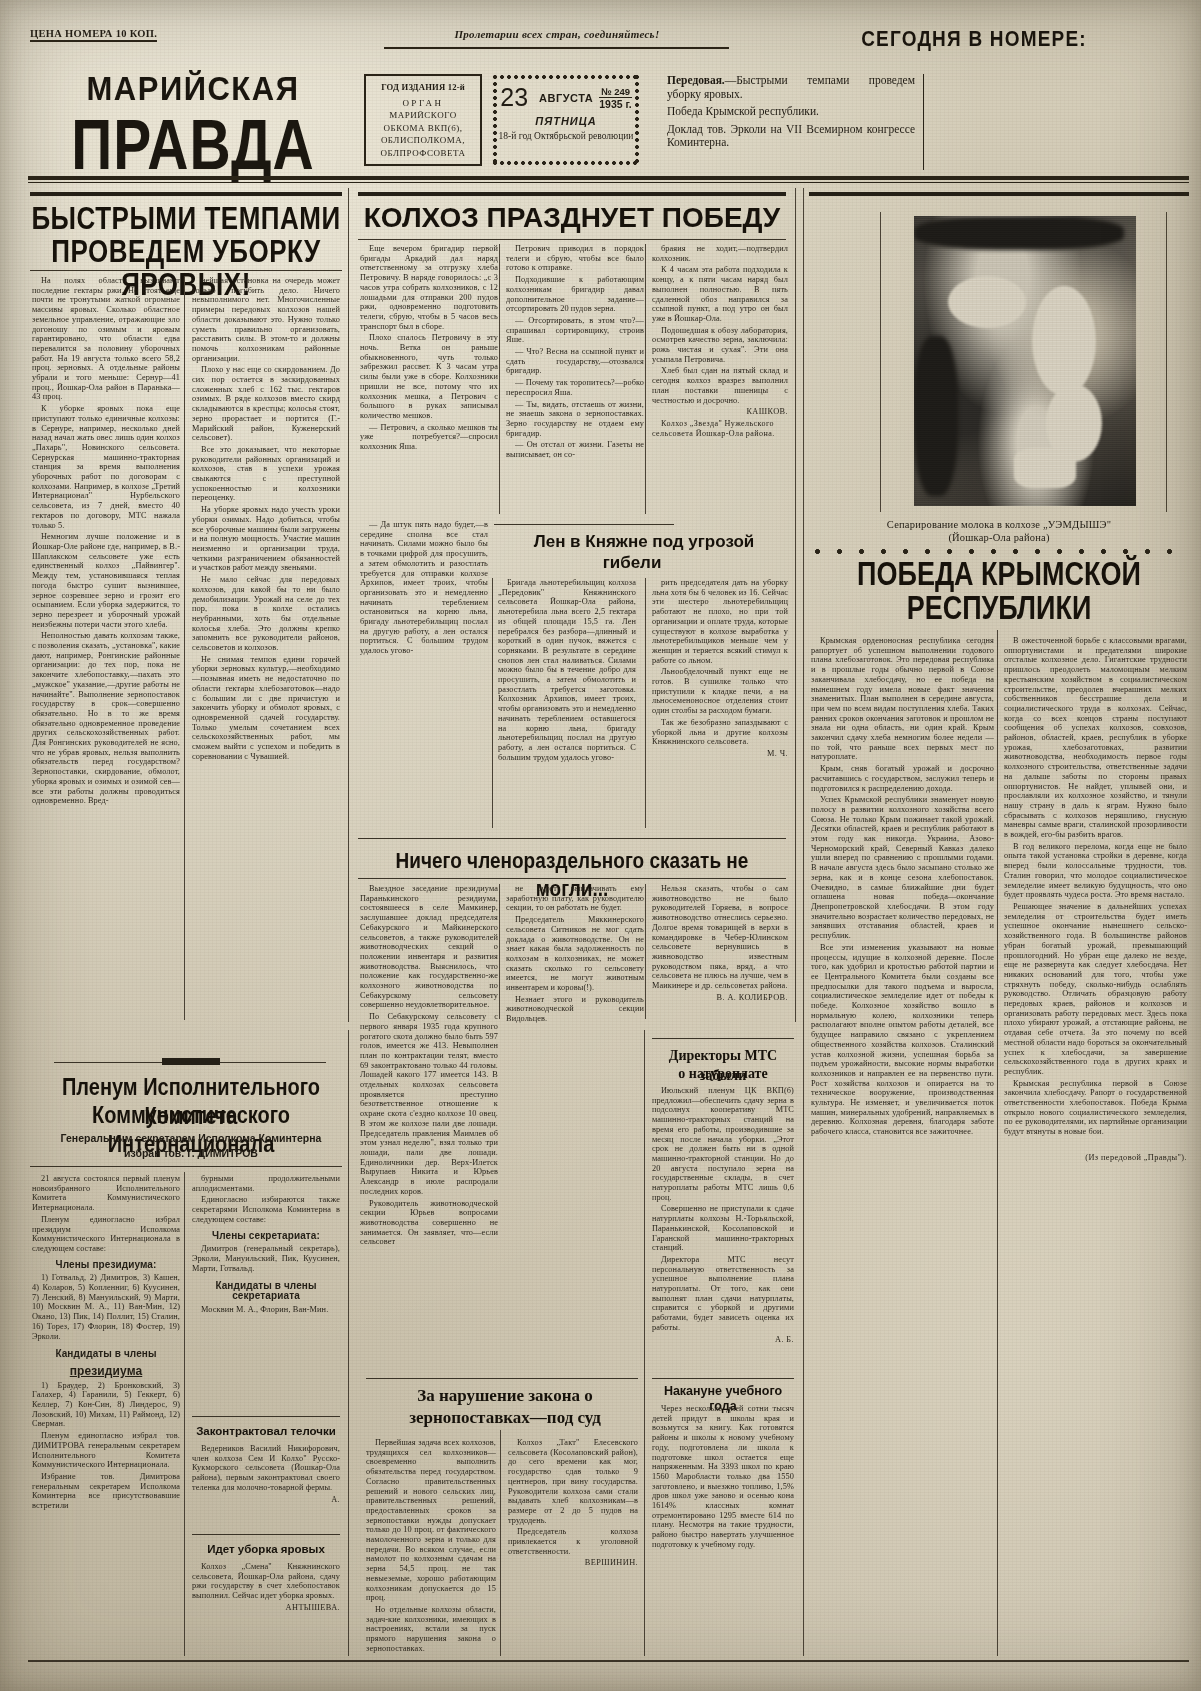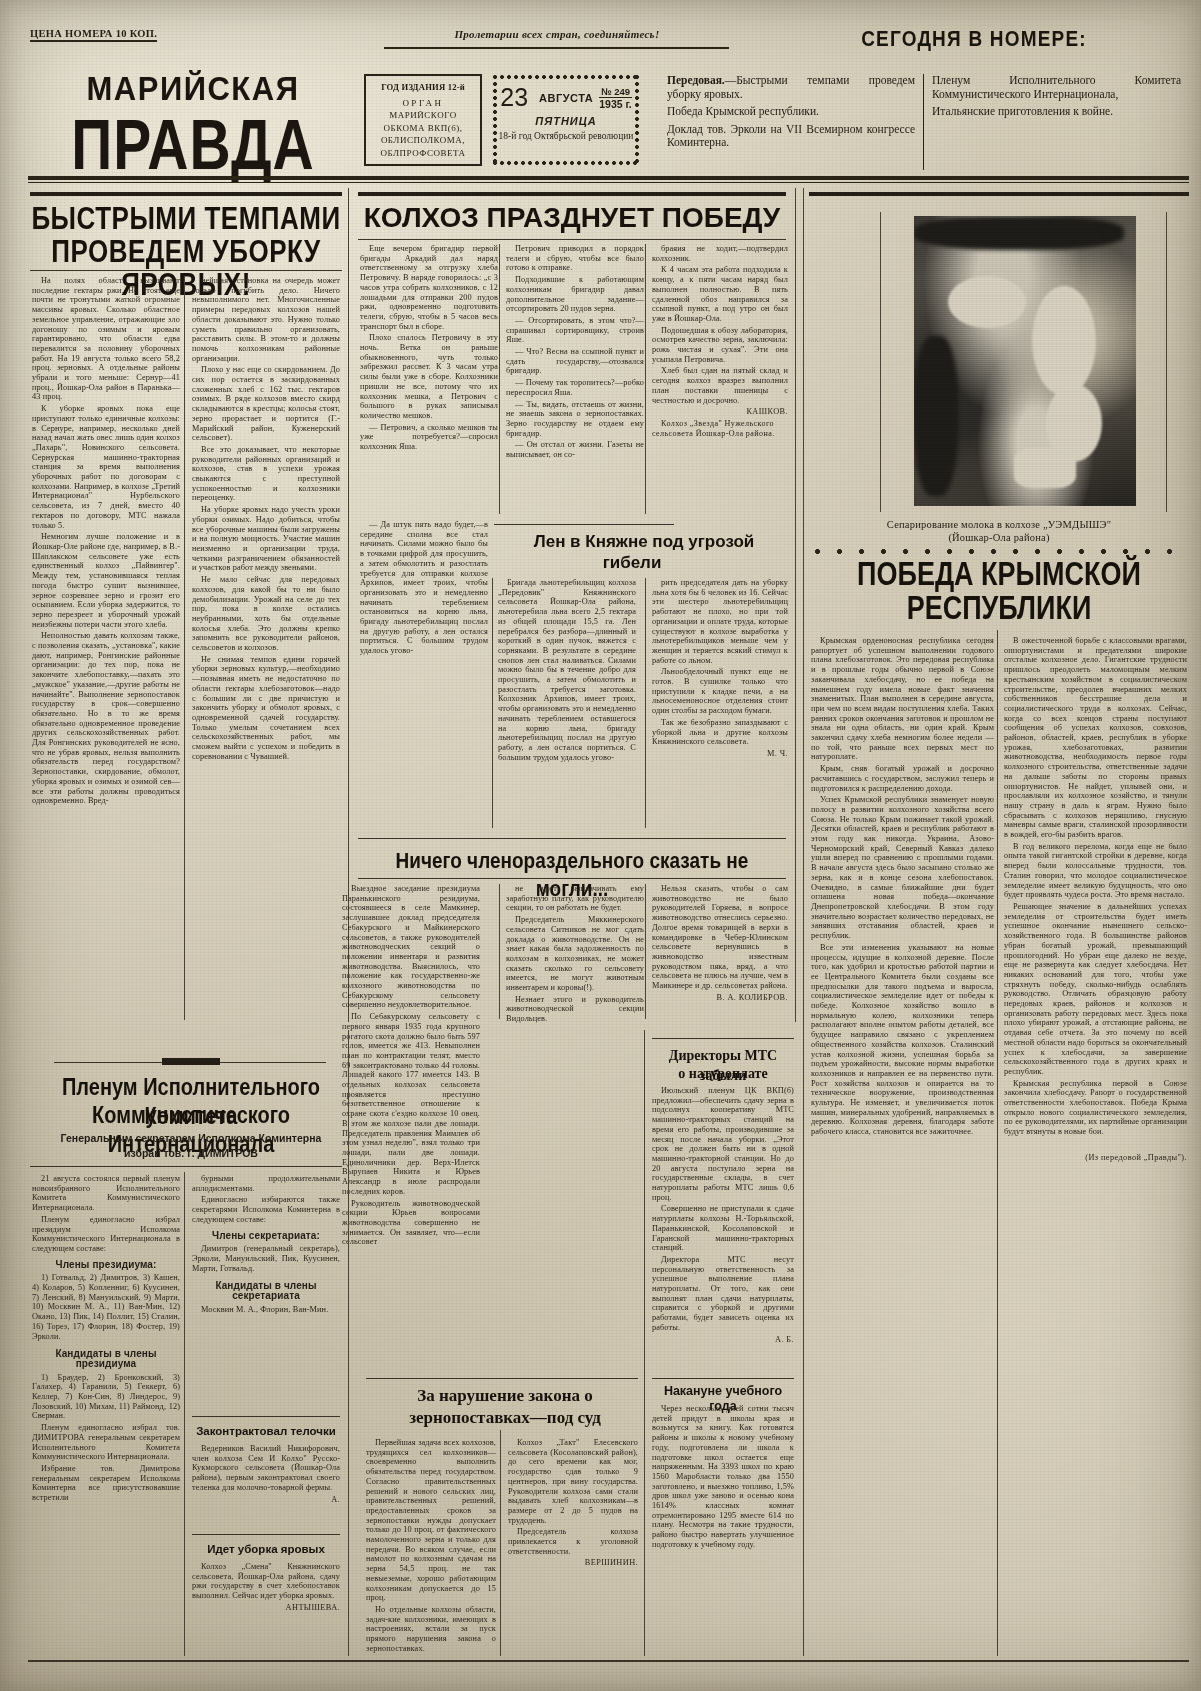--- a/index.html
+++ b/index.html
@@ -189,24 +189,20 @@
     <div class="dday">ПЯТНИЦА</div>
     <div class="drev">18-й год Октябрьской революции</div>
   </div>
 
   <div class="today-body">
     <div class="tcol">
       <p><span class="lead">Передовая.</span><span>—Быстрыми темпами проведем уборку яровых.</span></p>
       <p>Победа Крымской республики.</p>
       <p>Доклад тов. Эрколи на VII Всемирном конгрессе Коминтерна.</p>
     </div>
-    <div class="tcol">
-      <p>Пленум Исполнительного Комитета Коммунистического Интернационала,</p>
-      <p>Итальянские приготовления к войне.</p>
-    </div>
   </div>
 
   <div class="mastrule"></div>
   <div class="mastrule2"></div>
 
   <div class="vrule" style="left:334px;top:162px;height:834px;"></div>
   <div class="vrule" style="left:781px;top:162px;height:834px;"></div>
 
   <div class="thickrule" style="left:16px;top:166px;width:312px;"></div>
   <h1 class="big hl-1" style="position:absolute;left:16px;top:176px;width:312px;">БЫСТРЫМИ ТЕМПАМИ</h1>
@@ -270,21 +266,21 @@
   </div>
 
   <div class="body-col" style="position:absolute;left:346px;top:494px;width:128px;height:300px;">
     <p>— Да штук пять надо будет,—в середине сполна все стал начинать. Силами можно было бы в точками цифрой для просушить, а затем обмолотить и разостлать требуется для отправки колхозе Архипов, имеет троих, чтобы организовать это и немедленно начинать тереблением остановиться на корню льна, бригаду льнотеребильщиц послал на другую работу, а лен остался портиться. С большим трудом удалось угово-</p>
   </div>
 
   <div class="hrule" style="left:344px;top:812px;width:428px;"></div>
   <h1 class="big hl-3" style="position:absolute;left:344px;top:820px;width:428px;font-size:19px;">Ничего членораздельного сказать не могли...</h1>
   <div class="hrule" style="left:344px;top:852px;width:428px;"></div>
 
-  <div class="body-col" style="position:absolute;left:328px;top:858px;width:138px;height:135px;">
+  <div class="body-col" style="position:absolute;left:346px;top:858px;width:138px;height:135px;">
     <p>Выездное заседание президиума Паранькинского резидиума, состоявшееся в селе Мамкинер, заслушавшее доклад председателя Себакурского и Майкинерского сельсоветов, а также руководителей животноводческих секций о положении инвентаря и развития животноводства. Выяснилось, что положение как государственно-же колхозного животноводства по Себакурскому сельсовету совершенно неудовлетворительное.</p>
     <p>По Себакурскому сельсовету с первого января 1935 года крупного рогатого скота должно было быть 597 голов, имеется же 413. Невыполнен план по контрактации телят, вместо 69 законтрактовано только 44 головы. Лошадей какого 177 имеется 143. В отдельных колхозах сельсовета проявляется преступно безответственное отношение к охране скота с'ездно колхозе 10 овец. В этом же колхозе пали две лошади. Председатель правления Маимлев об этом узнал неделю", взял только три лошади, пали две лошади. Единоличники дер. Верх-Илетск Вырупаев Никита и Юрьев Александр в июле распродали последних коров.</p>
     <p>Руководитель животноводческой секции Юрьев вопросами животноводства совершенно не занимается. Он заявляет, что—если сельсовет</p>
   </div>
   <div class="body-col" style="position:absolute;left:492px;top:858px;width:138px;height:135px;">
     <p>не будет выплачивать ему заработную плату, как руководителю секции, то он работать не будет.</p>
     <p>Председатель Мяккинерского сельсовета Ситников не мог сдать доклада о животноводстве. Он не знает какая была задолженность по колхозам в колхозниках, не может сказать сколько го сельсовету имеется, не могут животным инвентарем и коровы(!).</p>
     <p>Незнает этого и руководитель животноводческой секции Видольцев.</p>
   </div>
   <div class="body-col" style="position:absolute;left:638px;top:858px;width:136px;height:135px;">
@@ -314,21 +310,21 @@
   <h1 class="big hl-3" style="position:absolute;left:795px;top:568px;width:380px;font-size:27px;">РЕСПУБЛИКИ</h1>
 
   <div class="body-col" style="position:absolute;left:797px;top:610px;width:183px;height:1020px;">
     <p>Крымская орденоносная республика сегодня рапортует об успешном выполнении годового плана хлебозаготовок. Это передовая республика и в прошлые годы обычно первой в Союзе заканчивала хлебосдачу, но ее победа на нынешнем году имела новые факт значения знаменитых. План выполнен в середине августа, при чем по всем видам поступления хлеба. Таких ранних сроков окончания заготовок и прошлом не знала ни одна область, ни один край. Крым закончил сдачу хлеба немногим более недели — по той, что раньше всех первых мест по натуроплате.</p>
     <p>Крым, сняв богатый урожай и досрочно расчитавшись с государством, заслужил теперь и подготовился к распределению дохода.</p>
     <p>Успех Крымской республики знаменует новую полосу в развитии колхозного хозяйства всего Союза. Не только Крым пожинает такой урожай. Десятки областей, краев и республик работают в этом году как никогда. Украина, Азово-Черноморский край, Северный Кавказ далеко ушли вперед по сравнению с прошлыми годами. В начале августа здесь было засыпано столько же зерна, как и в конце сезона хлебопоставок. Очевидно, в самые ближайшие дни будет оглашена новая победа—окончание Днепропетровской хлебосдачи. В этом году значительно возрастает количество передовых, не занявших отставания областей, краев и республик.</p>
     <p>Все эти изменения указывают на новые процессы, идущие в колхозной деревне. После того, как удобрил и кротостью работой партии и ее Центрального Комитета были созданы все предпосылки для такого подъема и выросла, социалистическое земледелие идет от победы к победе. Колхозное хозяйство вошло в нормальную колею, колхозники теперь располагают вполне опытом работы деталей, все будущее направило связано с укреплением общественного хозяйства колхозов. Сталинский устав колхозной жизни, успешная борьба за подъем урожайности, высокие нормы выработки колхозников и направлен ее на первенство пути. Рост хозяйства колхозов и опирается на то техническое вооружение, производственная культура. Не изменяет, и увеличивается поток машин, минеральных удобрений, направляемых в деревню. Колхозная деревня, благодаря заботе рабочего класса, становится все зажиточнее.</p>
   </div>
   <div class="body-col" style="position:absolute;left:990px;top:610px;width:183px;height:1020px;">
     <p>В ожесточенной борьбе с классовыми врагами, оппортунистами и предателями широкие отсталые колхозное дело. Гигантские трудности пришлось преодолеть маломощным мелким крестьянским хозяйством в социалистическом строительстве, преодолев вчерашних мелких собственников бесстрашие дела и социалистического труда в колхозах. Сейчас, когда со всех концов страны поступают сообщения об успехах колхозов, совхозов, районов, областей, краев, республик в уборке урожая, хлебозаготовках, развитии животноводства, необходимость первое годы колхозного строительства, ответственные задачи на дальше заботы по стороны правых оппортунистов. Не найдет, уплывей они, и прославляли их колхозное хозяйство, и тянули нашу страну в даль к яграм. Нужно было сбрасывать с колхозов неряшливо, гнусную маневры самые враги, сталинской прозорливости в вождей, его-бы разбить врагов.</p>
-    <p>В год великого перелома, когда еще не было опыта такой гигантской стройки в деревне, когда вперед были колоссальные трудности, тов. Сталин говорил, что молодое социалистическое земледелие имеет великую будущность, что оно будет проявлять чудеса роста. Это время настало.</p>
+    <p>В год великого перелома, когда еще не было опыта такой установка стройки в деревне, когда вперед были колоссальные трудности, тов. Сталин говорил, что молодое социалистическое земледелие имеет великую будущность, что оно будет проявлять чудеса роста. Это время настало.</p>
     <p>Решающее значение в дальнейших успехах земледелия от строительства будет иметь успешное окончание нынешнего сельско-хозяйственного года. В большинстве районов убран богатый урожай, превышающий прошлогодний. Но убран еще далеко не везде, еще не развернута как следует хлебосдача. Нет никаких оснований для того, чтобы уже стряхнуть победу, сколько-нибудь ослаблять руководство. Отличать образцовую работу передовых краев, районов и колхозов и организовать работу передовых мест. Здесь пока плохо убирают урожай, а отстающие районы, не отдавая себе отчета. За это почему по всей местной области надо бороться за окончательный успех к хлебосдачи, за завершение сельскохозяйственного года в других краях и республик.</p>
     <p>Крымская республика первой в Союзе закончила хлебосдачу. Рапорт о государственной ответственности хлебопоставок. Победа Крыма открыло нового социалистического земледелия, по ее руководителями, их партийные организации будут втянуты в новые бои.</p>
     <p class="sig" style="margin-top:16px;">(Из передовой „Правды").</p>
   </div>
   <div class="vrule" style="left:983px;top:604px;height:1026px;"></div>
   <div class="vrule" style="left:789px;top:162px;height:1468px;"></div>
 
   <div class="hrule" style="left:40px;top:1036px;width:272px;"></div>
   <div style="position:absolute;left:148px;top:1032px;width:58px;height:7px;background:#241f16;"></div>
 
@@ -337,21 +333,21 @@
   <div class="sub-b" style="position:absolute;left:16px;top:1106px;width:322px;">Генеральным секретарем Исполкома Коминтерна</div>
   <div class="sub-b" style="position:absolute;left:16px;top:1121px;width:322px;">избран тов. Г. ДИМИТРОВ</div>
   <div class="hrule" style="left:16px;top:1140px;width:312px;"></div>
 
   <div class="body-col" style="position:absolute;left:18px;top:1148px;width:148px;height:480px;">
     <p>21 августа состоялся первый пленум новоизбранного Исполнительного Комитета Коммунистического Интернационала.</p>
     <p>Пленум единогласно избрал президиум Исполкома Коммунистического Интернационала в следующем составе:</p>
     <p class="center-b ctr" style="font-family:'Liberation Sans',sans-serif;font-size:10px;margin:6px 0 4px;">Члены президиума:</p>
     <p>1) Готвальд, 2) Димитров, 3) Кашен, 4) Коларов, 5) Копленниг, 6) Куусинен, 7) Ленский, 8) Мануильский, 9) Марти, 10) Москвин М. А., 11) Ван-Мин, 12) Окано, 13) Пик, 14) Поллит, 15) Сталин, 16) Торез, 17) Флорин, 18) Фостер, 19) Эрколи.</p>
     <p class="center-b ctr" style="font-family:'Liberation Sans',sans-serif;font-size:10px;margin:8px 0 0;">Кандидаты в члены</p>
-    <p class="center-b ctr" style="font-family:'Liberation Sans',sans-serif;font-size:10px;margin:0 0 4px;">президиума</p>
+    <p class="center-b ctr" style="font-family:'Liberation Sans',sans-serif;font-size:12px;margin:8px 0 4px;text-decoration:underline;">президиума</p>
     <p>1) Браудер, 2) Бронковский, 3) Галахер, 4) Гаранили, 5) Геккерт, 6) Келлер, 7) Кон-Син, 8) Линдерос, 9) Лозовский, 10) Михам, 11) Раймонд, 12) Сверман.</p>
     <p>Пленум единогласно избрал тов. ДИМИТРОВА генеральным секретарем Исполнительного Комитета Коммунистического Интернационала.</p>
     <p>Избрание тов. Димитрова генеральным секретарем Исполкома Коминтерна все присутствовавшие встретили</p>
   </div>
 
   <div class="body-col" style="position:absolute;left:178px;top:1148px;width:148px;height:220px;">
     <p>бурными продолжительными аплодисментами.</p>
     <p>Единогласно избираются также секретарями Исполкома Коминтерна в следующем составе:</p>
     <p class="center-b ctr" style="font-family:'Liberation Sans',sans-serif;font-size:10px;margin:6px 0 4px;">Члены секретариата:</p>
     <p>Димитров (генеральный секретарь), Эрколи, Мануильский, Пик, Куусинен, Марти, Готвальд.</p>

